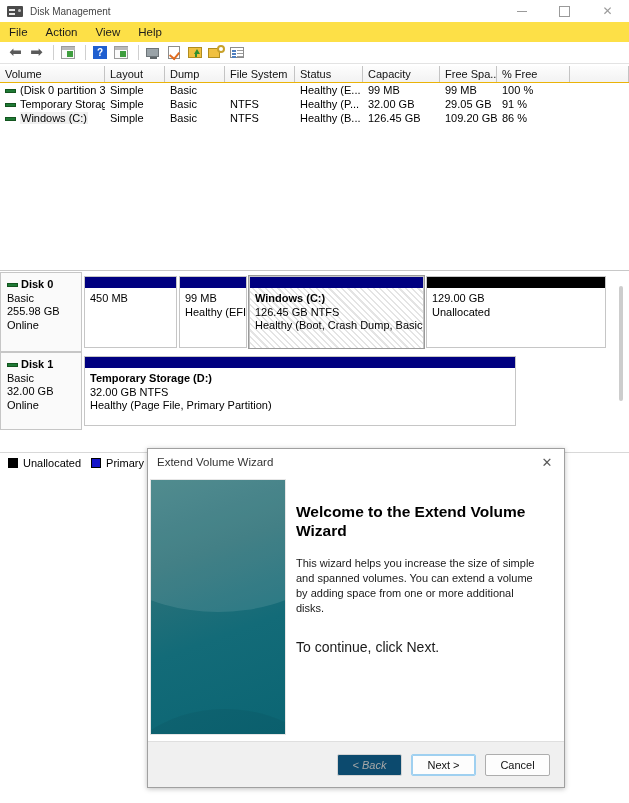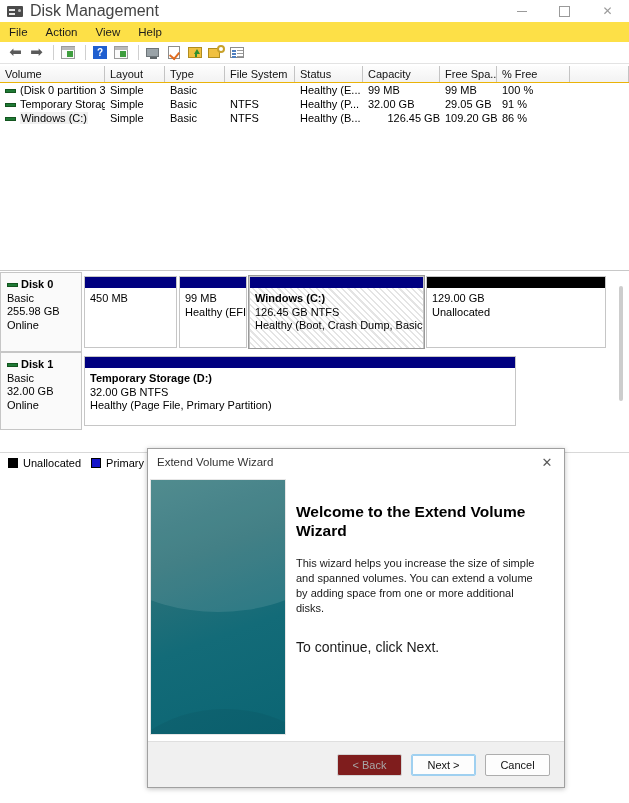--- a/index.html
+++ b/index.html
@@ -27,21 +27,21 @@
   #app-icon .body{
     position:absolute; left:0; top:3px; width:16px; height:11px;
     background:#4a4a4a; border-radius:1px;
   }
   #app-icon .slot1,#app-icon .slot2{
     position:absolute; background:#e8e8e8; height:2px; width:6px; left:2px;
   }
   #app-icon .slot1{ top:6px; }
   #app-icon .slot2{ top:10px; }
   #app-icon .knob{ position:absolute; right:2px; top:6px; width:3px;height:3px;background:#c0c0c0;border-radius:50%;}
-  #window-title{ font-size:16px; color:#444; }
+  #window-title{ font-size:10px; color:#444; }
   #winctl{ position:absolute; right:0; top:0; height:22px; display:flex; }
   #winctl div{
     width:43px; height:22px; display:flex; align-items:center; justify-content:center;
     color:#9a9a9a; font-size:12px; font-family:"DejaVu Sans", sans-serif;
   }
   .ctl-min::before{ content:""; display:block; width:10px; height:1px; background:#9a9a9a; }
   .ctl-max::before{ content:""; display:block; width:9px; height:9px; border:1px solid #9a9a9a; }
 
   
   #menubar{ height:20px; display:flex; align-items:center; padding-left:9px; background:#fde047;text-align:center; }
@@ -156,21 +156,21 @@
   #wz-foot{
     position:absolute; left:0; right:0; bottom:0; height:46px; background:#f0f0f0;
     border-top:1px solid #dfdfdf; display:flex; align-items:center; justify-content:flex-end;
     padding-right:14px; gap:9px;
   }
   .wbtn{
     width:65px; height:22px; font-size:11px; background:#fdfdfd; border:1px solid #adadad;
     border-radius:2px; display:flex; align-items:center; justify-content:center; color:#111;
     font-family:"Liberation Sans", sans-serif;
   }
-  .wbtn.disabled{ color:#a8a8a8; border-color:#d4d4d4; background:#7f1d1d; }
+  .wbtn.disabled{ color:#a8a8a8; border-color:#d4d4d4; background:#0c4a6e;font-style:italic; }
   .wbtn.default{ border:1px solid #9fd0f0; box-shadow:0 0 0 1px #9fd0f0 inset; }
 </style>
 </head>
 <body>
 
 <div id="titlebar">
   <div id="app-icon">
     <div class="body"></div>
       <div class="slot1"></div>
       <div class="slot2"></div>
@@ -235,21 +235,21 @@
       <div class="b" style="top:8px"></div>
         <div class="l" style="top:8px"></div>
     </div>
   </div>
 </div>
 
 <div id="vol-wrap">
   <div id="vol-head">
       <div class="h" style="width: 105px;">Volume</div>
       <div class="h" style="width: 60px;">Layout</div>
-      <div class="h" style="width: 60px;">Type</div>
+      <div class="h" style="width: 60px;">Dump</div>
       <div class="h" style="width: 70px;">File System</div>
       <div class="h" style="width: 68px;">Status</div>
       <div class="h" style="width: 77px;">Capacity</div>
       <div class="h" style="width: 57px;">Free Spa...</div>
       <div class="h" style="width: 73px;">% Free</div>
       <div class="h" style="width: 59px;"></div>
     </div>
   <div id="vol-rows">
       <div class="vrow">
         <div class="c" style="width: 105px;"><span class="vol-ic"></span><span>(Disk 0 partition 3)</span></div>
@@ -270,21 +270,21 @@
         <div class="c" style="width: 77px;">32.00 GB</div>
         <div class="c" style="width: 57px;">29.05 GB</div>
         <div class="c" style="width: 73px;">91 %</div>
       </div>
       <div class="vrow">
         <div class="c" style="width: 105px;"><span class="vol-ic"></span><span class="selname">Windows (C:)</span></div>
         <div class="c" style="width: 60px;">Simple</div>
         <div class="c" style="width: 60px;">Basic</div>
         <div class="c" style="width: 70px;">NTFS</div>
         <div class="c" style="width: 68px;">Healthy (B...</div>
-        <div class="c" style="width: 77px; text-align: right;">126.45 GB</div>
+        <div class="c" style="width: 77px;">126.45 GB</div>
         <div class="c" style="width: 57px;">109.20 GB</div>
         <div class="c" style="width: 73px;">86 %</div>
       </div>
     </div>
 </div>
 
 <div id="graph">
   <div id="disk-list">
       <div class="diskrow">
         <div class="diskhdr" style="height: 80px;">

